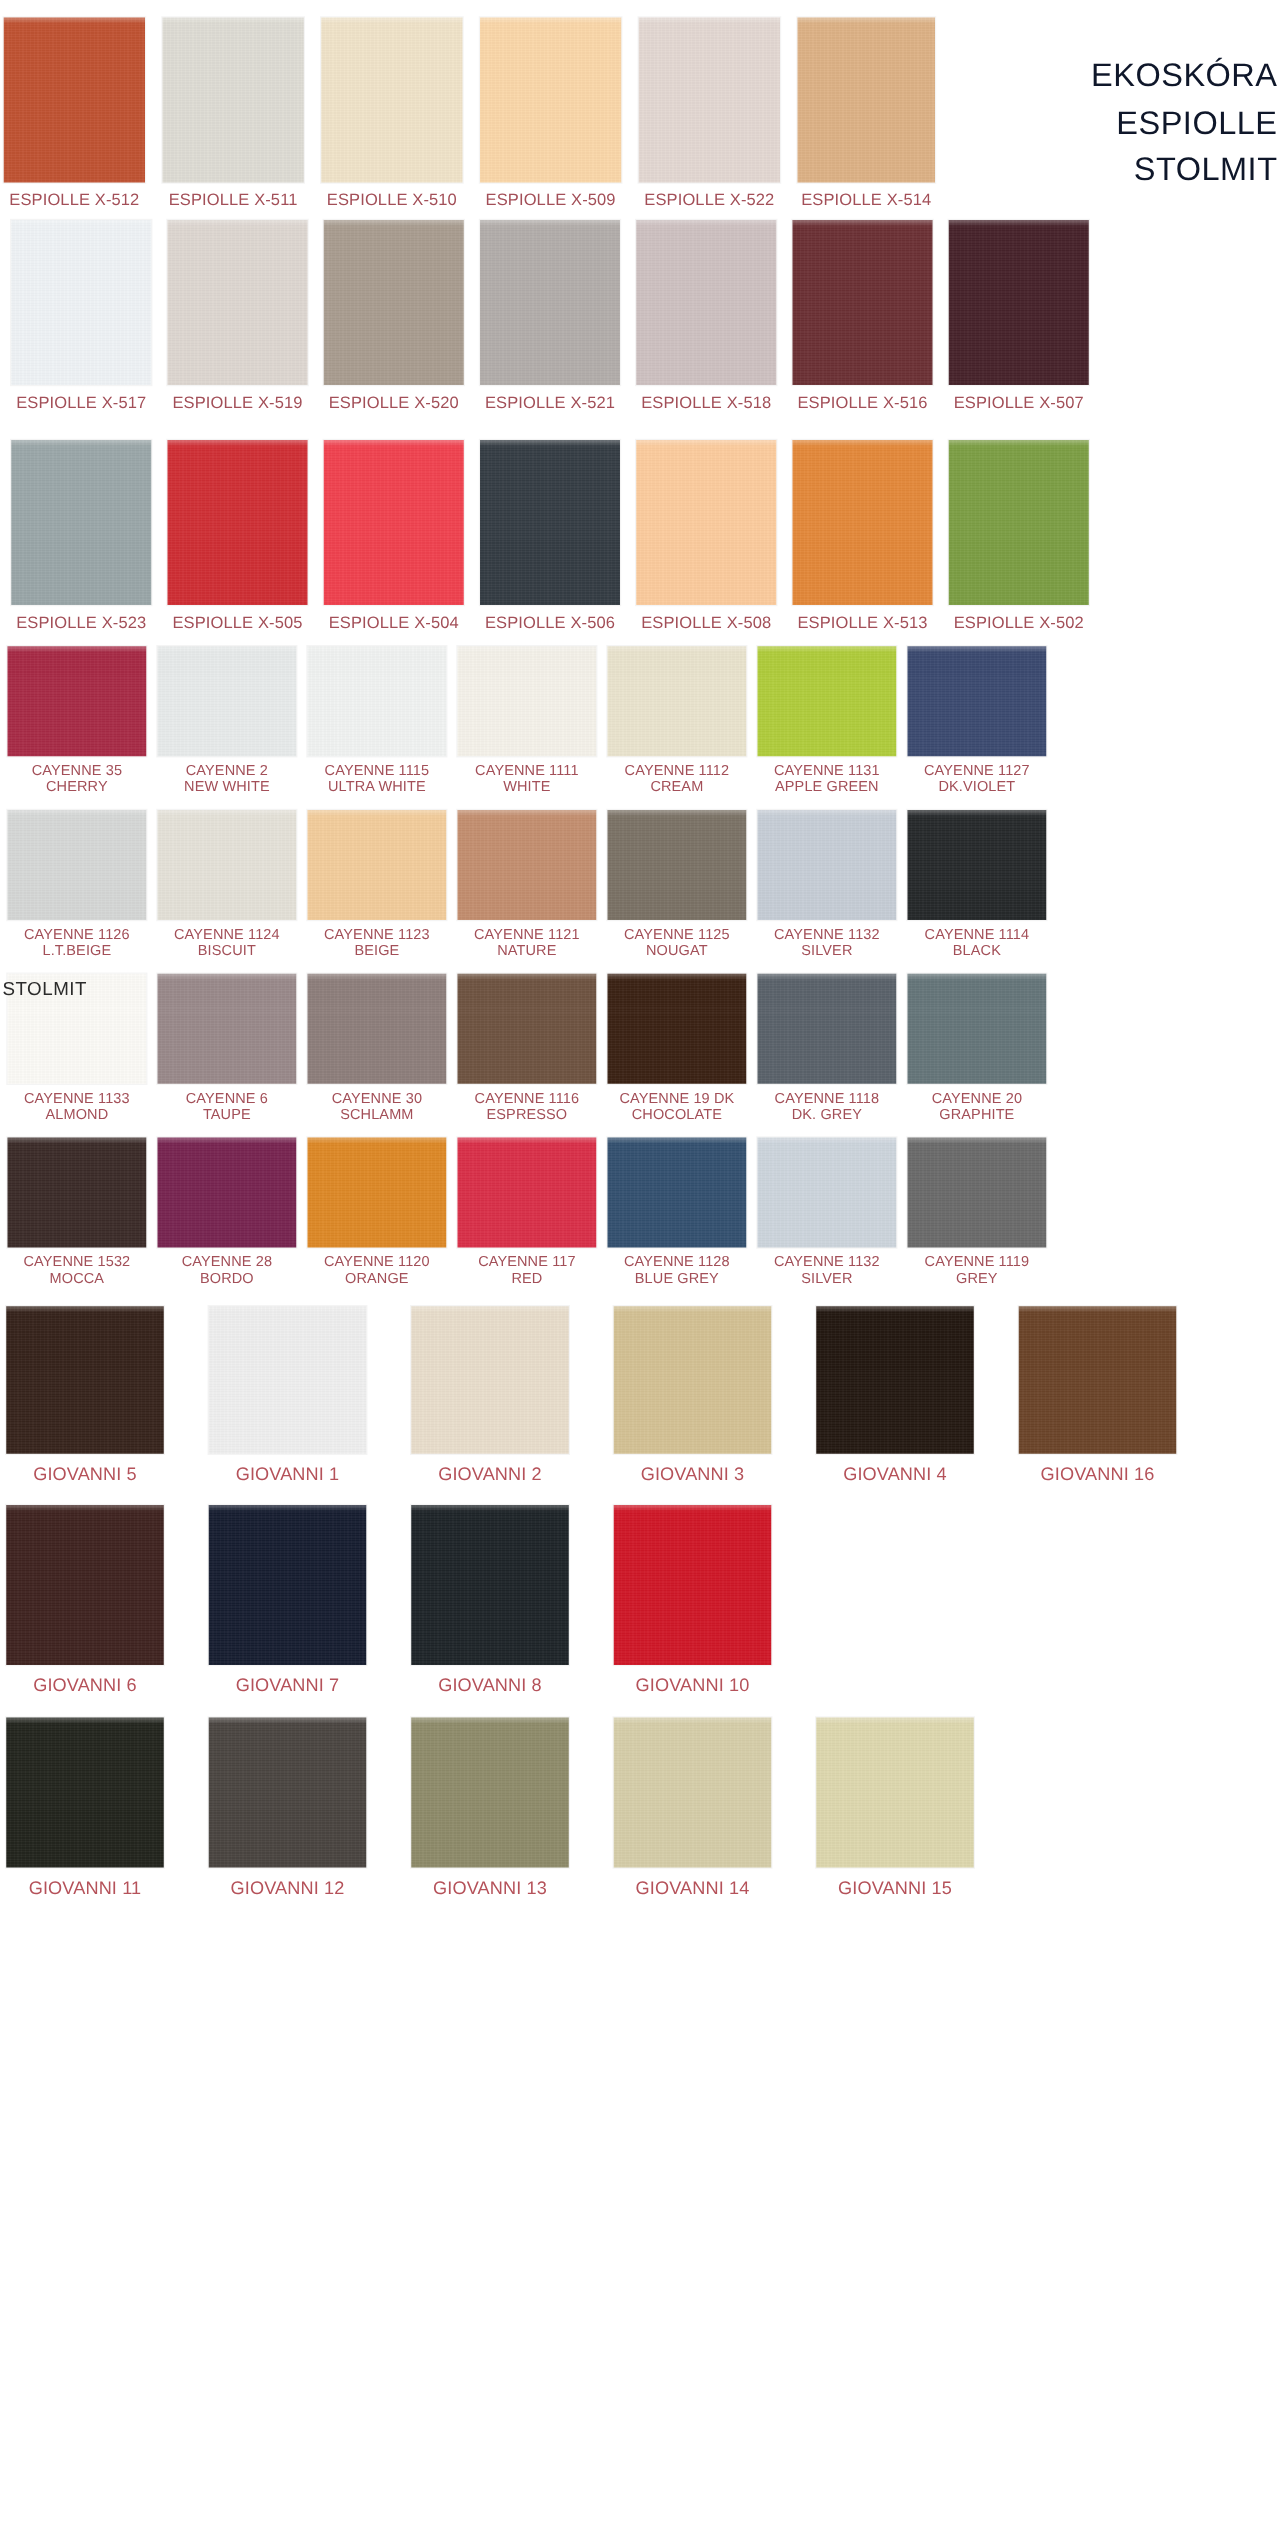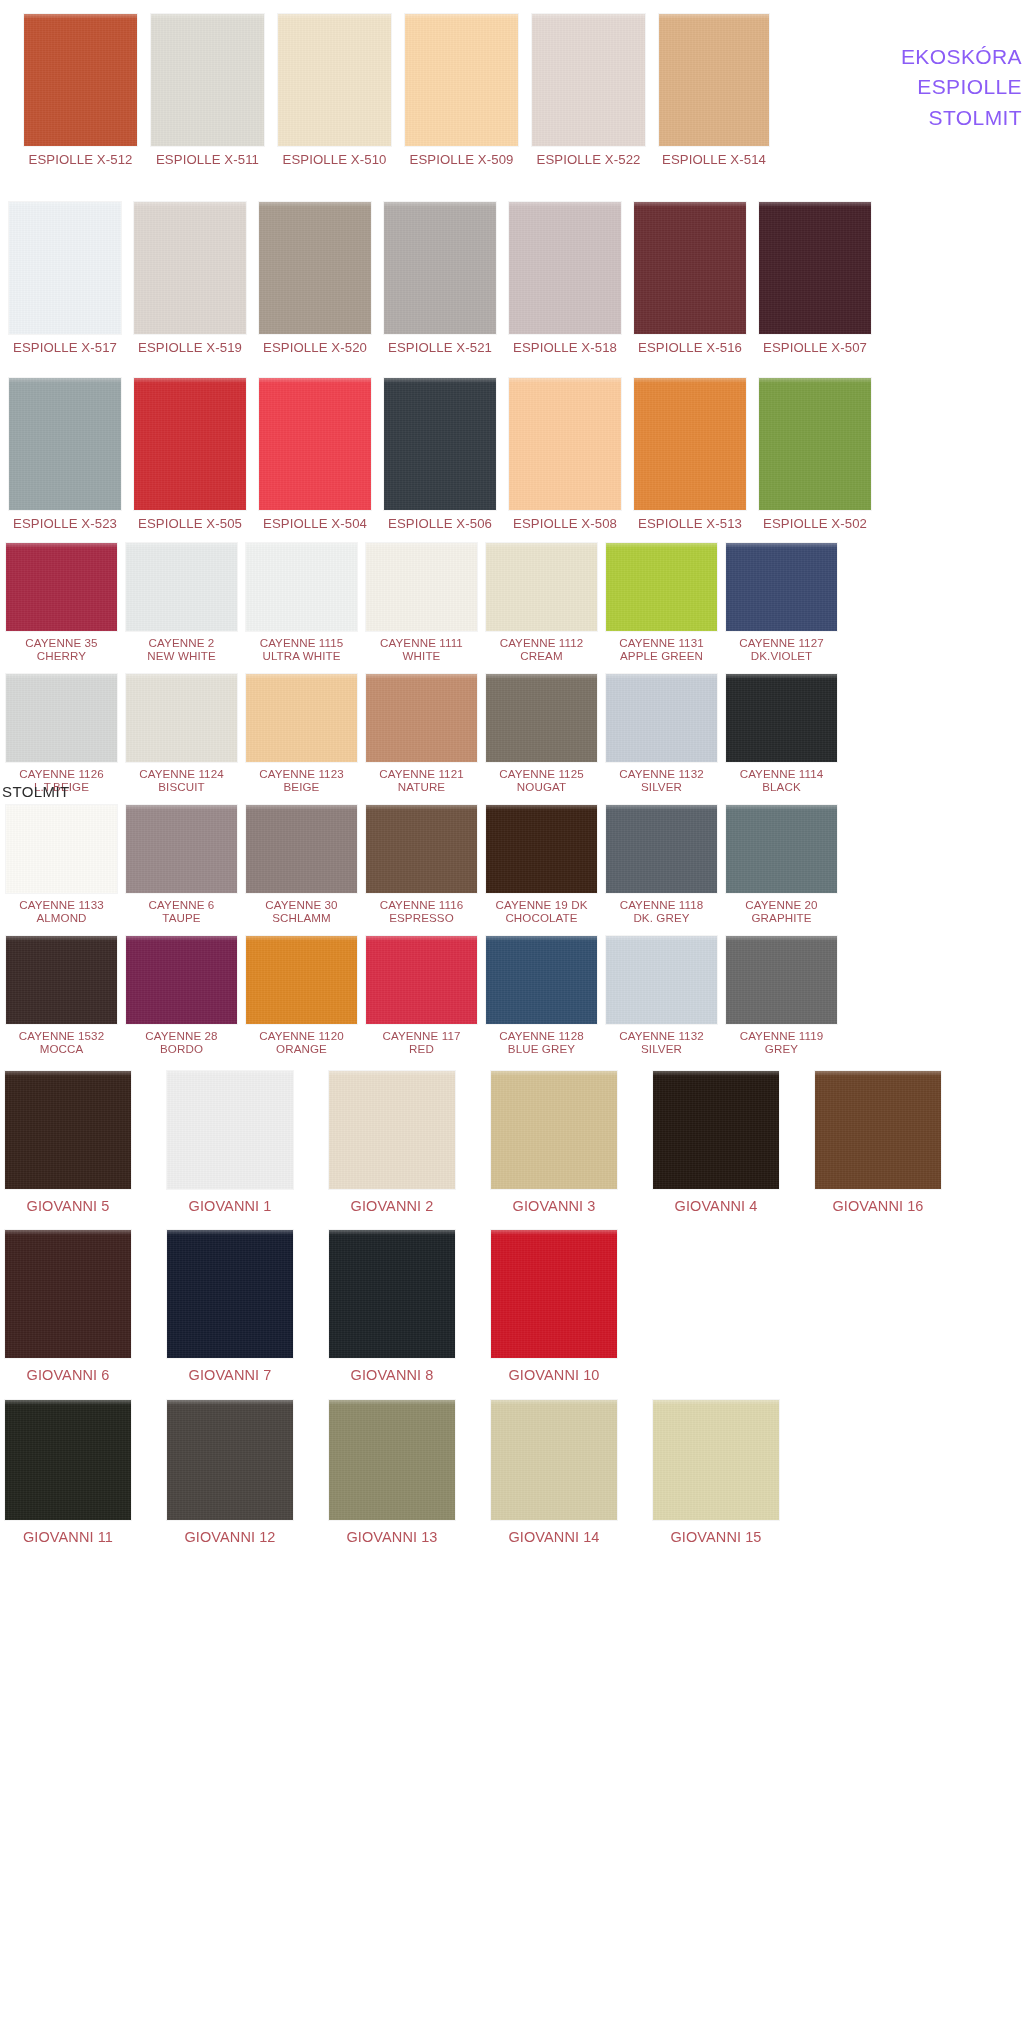--- a/index.html
+++ b/index.html
@@ -59,35 +59,35 @@
     line-height: 1.12;
     letter-spacing: .1px;
     white-space: pre-line;
     font-family: "Liberation Sans", sans-serif;
   }
 
   
   .espiolle .label { font-size: 13.2px; padding-top: 7px; }
   .espiolle .chip { width: 113px; height: 132px; }
 
-  .row-esp1 { padding-left: 24px; gap: 14px; margin-top: 14px; }
+  .row-esp1 { padding-left: 3px; gap: 14px; margin-top: 14px; }
   .row-esp1 .cell:nth-child(6) .chip { width: 110px; }
 
-  .row-esp2 { padding-left: 9px; gap: 13px; margin-top: 34px; }
+  .row-esp2 { padding-left: 9px; gap: 13px; margin-top: 8px; }
   .row-esp3 { padding-left: 9px; gap: 13px; margin-top: 22px; }
   .row-esp2 .chip, .row-esp3 .chip { width: 112px; height: 132px; }
 
   
   .brandblock {
     position: absolute;
     right: 8px;
     top: 42px;
     text-align: right;
-    color: #8b5cf6;
-    font-size: 21px;
+    color: #0f172a;
+    font-size: 26px;
     line-height: 1.45;
     letter-spacing: .4px;
     font-family: "Liberation Sans", sans-serif;
   }
 
   
   .cayenne .chip { width: 111px; height: 88px; }
   .cayenne .label { font-size: 11.6px; padding-top: 5px; }
   .row-cay { padding-left: 6px; gap: 9px; margin-top: 12px; }
   .row-cay .cell { width: 111px; }

